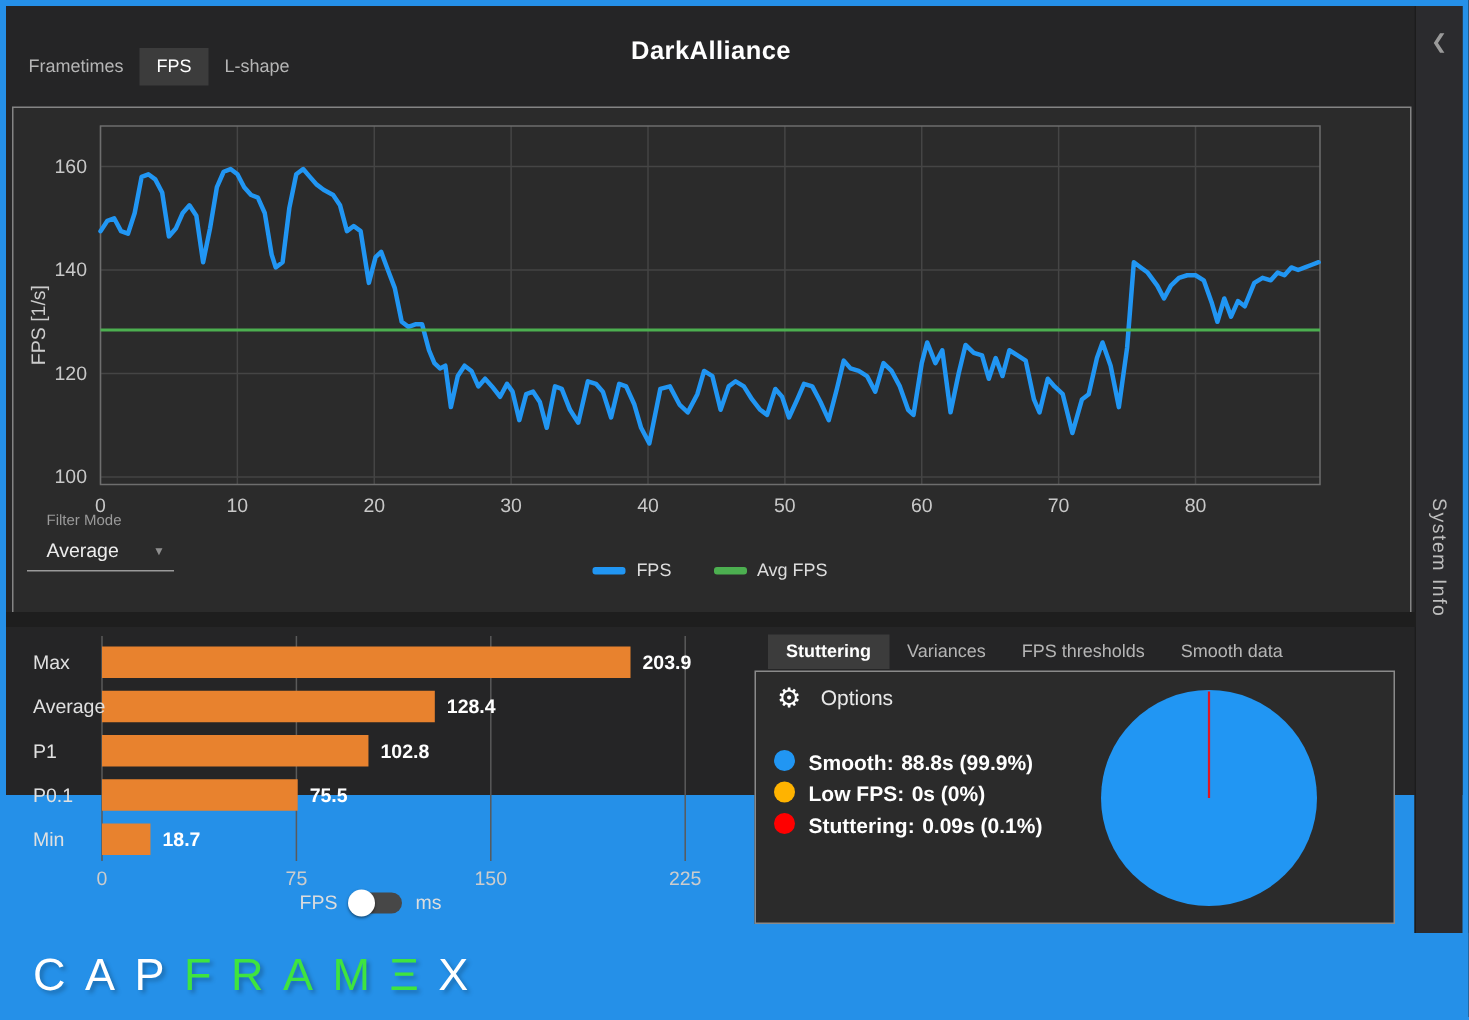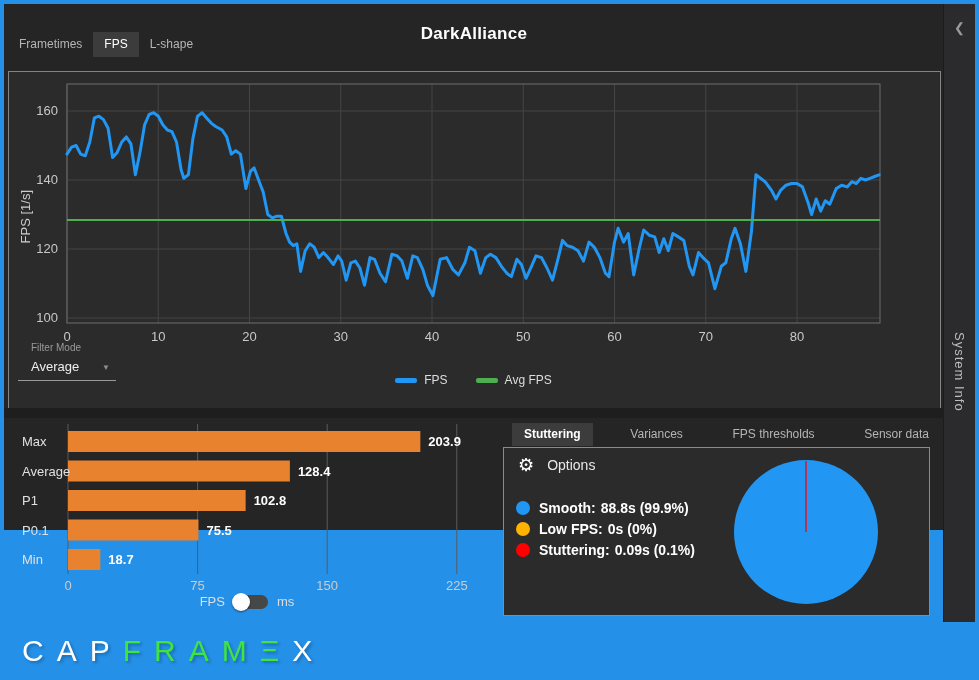--- a/index.html
+++ b/index.html
@@ -32,30 +32,30 @@
                  color:#eee;font-size:13px;position:relative;cursor:pointer;}
   .caret{position:absolute;right:6px;top:7px;color:#8f8f8f;font-size:8px;}
   .strip{position:absolute;left:0;top:404px;width:940px;height:10px;background:#1e1e1e;}
   .bar-panel{position:absolute;left:4px;top:414px;width:478px;height:200px;}
   .toggle-row{position:absolute;top:176px;left:0;width:478px;display:flex;justify-content:center;
               align-items:center;gap:9px;color:#ddd;font-size:13px;}
   .switch{width:34px;height:14px;background:#474747;border-radius:7px;position:relative;cursor:pointer;}
   .knob{position:absolute;left:-2px;top:-2px;width:18px;height:18px;background:#fff;border-radius:50%;
         box-shadow:0 1px 2px rgba(0,0,0,.5);}
   .an-panel{position:absolute;left:491px;top:414px;width:446px;height:200px;}
-  .an-tabs{display:flex;padding-left:17px;margin-top:5px;justify-content:space-between;}
+  .an-tabs{display:flex;padding-left:17px;margin-top:5px;}
   .an-tab{padding:4px 12px 5px;font-size:12px;color:#b5b5b5;cursor:pointer;}
   .an-tab.sel{background:#3c3c3c;color:#fff;font-weight:bold;}
   .an-box{position:absolute;left:8px;top:29px;width:425px;height:167px;border:1px solid #8a8a8a;
           background:#2b2b2b;}
   .options{position:absolute;left:14px;top:8px;display:flex;align-items:center;gap:13px;
            color:#e8e8e8;font-size:14px;}
   .gear{font-size:18px;color:#fff;cursor:pointer;line-height:1;}
   .an-legend{position:absolute;left:12px;top:52px;}
-  .an-row{display:flex;align-items:center;gap:9px;margin-bottom:5px;}
+  .an-row{display:flex;align-items:flex-start;gap:9px;margin-bottom:5px;}
   .an-dot{width:14px;height:14px;border-radius:50%;}
   .an-text{color:#fff;font-weight:bold;font-size:14px;}
   .an-text .val{margin-left:5px;}
   .pie-svg{position:absolute;left:225px;top:7px;}
   .footer{position:absolute;left:0;bottom:0;width:979px;height:58px;background:#2590E8;}
   .logo{position:absolute;left:22px;top:50%;transform:translateY(-50%);font-size:30px;
         font-weight:300;letter-spacing:13px;text-shadow:2px 2px 3px rgba(0,0,0,.25);white-space:nowrap;}
   svg text{font-family:"Liberation Sans",sans-serif;}
 </style>
 </head>
@@ -163,21 +163,21 @@
       </span>
       <span>ms</span>
     </div>
   </div>
 
   <div class="an-panel">
     <div class="an-tabs">
       <div class="an-tab sel">Stuttering</div>
       <div class="an-tab">Variances</div>
       <div class="an-tab">FPS thresholds</div>
-      <div class="an-tab">Sensor data</div>
+      <div class="an-tab">Smooth data</div>
     </div>
     <div class="an-box">
       <div class="options">
         <span class="gear">⚙</span>
         <span>Options</span>
       </div>
       <div class="an-legend">
         <div class="an-row">
           <span class="an-dot" style="background-color: rgb(33, 150, 243);"></span>
           <span class="an-text"><span>Smooth:</span><span class="val">88.8s (99.9%)</span></span>

